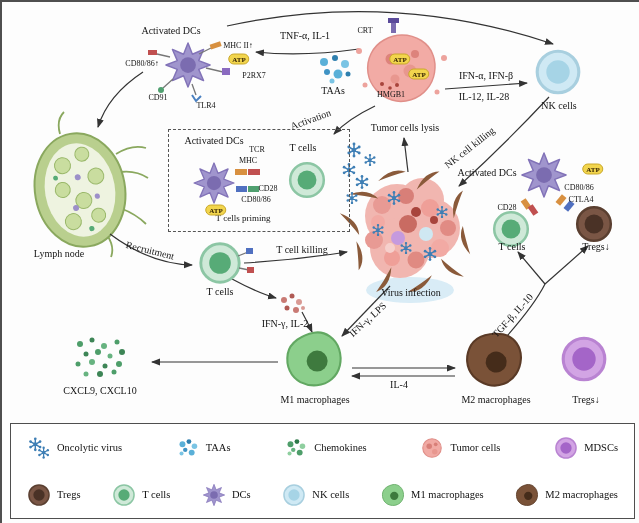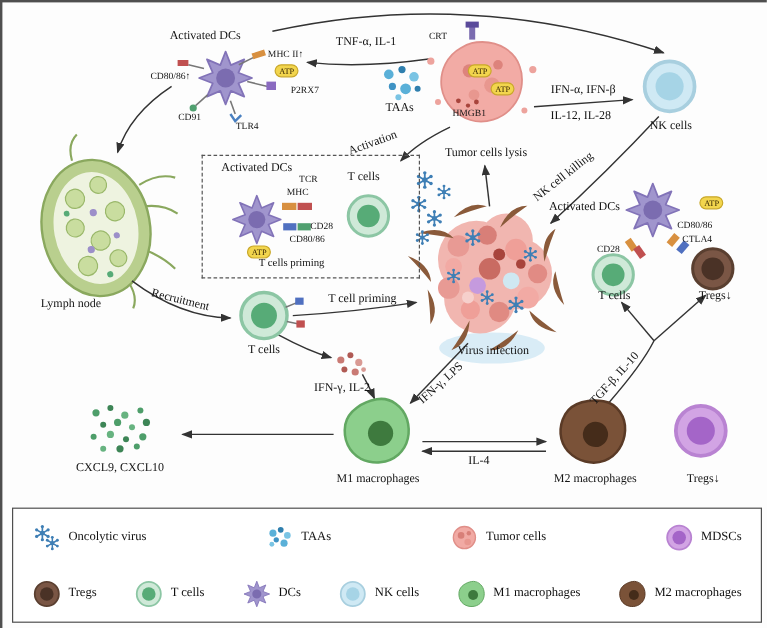--- a/index.html
+++ b/index.html
@@ -3,21 +3,21 @@
 <meta charset="utf-8">
 <style>
   html,body{margin:0;padding:0;background:#fff}
   #fig{position:relative;width:639px;height:523px;background:#fdfdfd;border:2px solid #4f4f4f;overflow:hidden;font-family:"Liberation Serif",serif}
   #scene{position:absolute;left:0;top:0;z-index:0}
   #dashed-box{position:absolute;left:166px;top:127px;width:180px;height:101px;border:1.4px dashed #555;z-index:1;pointer-events:none}
   .lb{position:absolute;z-index:3;font-size:10px;line-height:1.05;color:#141414;white-space:nowrap;transform:translate(-50%,-50%)}
   .b{font-weight:normal}
   .s{font-size:8px}
   .s2{font-size:9px}
-  .atp{position:absolute;z-index:4;transform:translate(-50%,-50%);background:var(--atp_yellow,#f2d54d);border:1px solid #c9a82a;border-radius:8px;padding:1px 3px 0;font-weight:normal;font-size:7px;color:#332200;white-space:nowrap}
+  .atp{position:absolute;z-index:4;transform:translate(-50%,-50%);background:var(--atp_yellow,#f2d54d);border:1px solid #c9a82a;border-radius:8px;padding:1px 3px 0;font-weight:bold;font-size:7px;color:#332200;white-space:nowrap}
   .arrows path{fill:none;stroke:var(--arrow,#333);stroke-width:1.2}
   .arrows .a{marker-end:url(#arw)}
   .stick{stroke:#777;stroke-width:1.3;fill:none}
   #legend{position:absolute;left:8px;top:421px;width:623px;height:94px;border:1.5px solid #4f4f4f;background:#fff;display:flex;flex-direction:column;z-index:5}
   .lg-row{flex:1;display:flex;justify-content:space-between;padding:0 16px}
   .lg-item{display:flex;align-items:center;gap:6px}
   .lg-ic{width:24px;height:24px;flex:0 0 auto}
   .lg-lb{font-size:10.5px;color:#111;white-space:nowrap}
 </style>
 </head>
@@ -275,21 +275,21 @@
   <div class="lb" style="left:468px;top:146px;transform:translate(-50%,-50%) rotate(-38deg)">NK cell killing</div>
   <div class="lb b" style="left:485px;top:171px">Activated DCs</div>
   <div class="lb s" style="left:577px;top:186px">CD80/86</div>
   <div class="lb s" style="left:579px;top:198px">CTLA4</div>
   <div class="lb s" style="left:505px;top:206px">CD28</div>
   <div class="lb b" style="left:510px;top:245px">T cells</div>
   <div class="lb b" style="left:594px;top:245px">Tregs↓</div>
   <div class="lb b" style="left:57px;top:252px">Lymph node</div>
   <div class="lb" style="left:148px;top:249px;transform:translate(-50%,-50%) rotate(14deg)">Recruitment</div>
   <div class="lb b" style="left:218px;top:290px">T cells</div>
-  <div class="lb" style="left:300px;top:248px">T cell priming</div>
+  <div class="lb" style="left:300px;top:248px">T cell killing</div>
   <div class="lb" style="left:409px;top:291px">Virus infection</div>
   <div class="lb" style="left:283px;top:322px">IFN-γ, IL-2</div>
   <div class="lb" style="left:366px;top:318px;transform:translate(-50%,-50%) rotate(-42deg)">IFN-γ, LPS</div>
   <div class="lb" style="left:511px;top:314px;transform:translate(-50%,-50%) rotate(-48deg)">TGF-β, IL-10</div>
   <div class="lb" style="left:98px;top:389px">CXCL9, CXCL10</div>
   <div class="lb b" style="left:313px;top:398px">M1 macrophages</div>
   <div class="lb" style="left:397px;top:383px">IL-4</div>
   <div class="lb b" style="left:494px;top:398px">M2 macrophages</div>
   <div class="lb b" style="left:584px;top:398px">Tregs↓</div>
 
@@ -314,20 +314,31 @@
             <circle cx="1" cy="-7" r="2.6" fill="#2f7fae"></circle>
           <circle cx="7" cy="-2" r="3" fill="#7ac4e4"></circle>
             <circle cx="-3" cy="2" r="2.4" fill="#3f93c4"></circle>
           <circle cx="4" cy="5" r="3.2" fill="#5ab0d8"></circle>
             <circle cx="-7" cy="6" r="2.2" fill="#7ac4e4"></circle>
         </svg>
         <span class="lg-lb">TAAs</span>
       </div>
       <div class="lg-item">
         <svg class="lg-ic" viewBox="-13 -13 26 26">
+          <circle cx="-6" cy="-4" r="3.2" fill="#4e9e6a"></circle>
+            <circle cx="1" cy="-7" r="2.6" fill="#2f7a4a"></circle>
+          <circle cx="7" cy="-2" r="3" fill="#8fcf9f"></circle>
+            <circle cx="-3" cy="2" r="2.4" fill="#67b380"></circle>
+          <circle cx="4" cy="5" r="3.2" fill="#4e9e6a"></circle>
+            <circle cx="-7" cy="6" r="2.2" fill="#8fcf9f"></circle>
+        </svg>
+        <span class="lg-lb">Chemokines</span>
+      </div>
+      <div class="lg-item">
+        <svg class="lg-ic" viewBox="-13 -13 26 26">
           <circle r="10" fill="#f1aaa4" stroke="#e08f89" stroke-width="1.2"></circle>
           <circle cx="-3" cy="-2" r="3" fill="#d87f78"></circle>
             <circle cx="3" cy="4" r="3" fill="#e8978f"></circle>
           <circle cx="4" cy="-4" r="2" fill="#d87f78"></circle>
         </svg>
         <span class="lg-lb">Tumor cells</span>
       </div>
       <div class="lg-item">
         <svg class="lg-ic" viewBox="-13 -13 26 26">
           <use href="#cell" transform="scale(.68)" style="--body:#d2a4e4;--rim:#b983d2;--nuc:#a465c8"></use>

